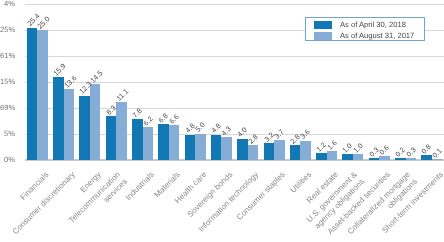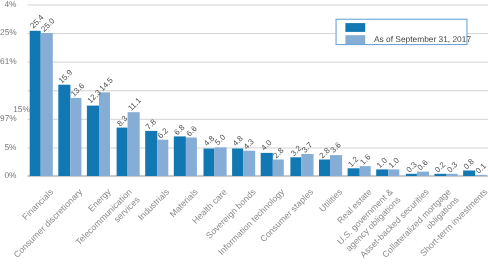--- a/index.html
+++ b/index.html
@@ -25,22 +25,22 @@
       <div class="gridline" style="top: 133.583px; left: 25px; width: 419px;"></div>
       <div class="gridline" style="top: 107.667px; left: 25px; width: 419px;"></div>
       <div class="gridline" style="top: 81.75px; left: 25px; width: 419px;"></div>
       <div class="gridline" style="top: 55.8333px; left: 25px; width: 419px;"></div>
       <div class="gridline" style="top: 29.9167px; left: 25px; width: 419px;"></div>
       <div class="gridline" style="top: 4px; left: 25px; width: 419px;"></div>
     </div>
   <div id="yticks">
       <div class="ytick" style="top: 155.8px; left: 0px; width: 15px;">0%</div>
       <div class="ytick" style="top: 129.883px; left: 0px; width: 15px;">5%</div>
-      <div class="ytick" style="top: 103.967px; left: 0px; width: 15px;">97%</div>
-      <div class="ytick" style="top: 78.05px; left: 12px; width: 15px; margin-top: 18px;">15%</div>
+      <div class="ytick" style="top: 103.967px; left: 0px; width: 15px;">69%</div>
+      <div class="ytick" style="top: 78.05px; left: 0px; width: 15px;">15%</div>
       <div class="ytick" style="top: 52.1333px; left: 0px; width: 15px;">61%</div>
       <div class="ytick" style="top: 26.2167px; left: 0px; width: 15px;">25%</div>
       <div class="ytick" style="top: 0.3px; left: 0px; width: 15px;">4%</div>
     </div>
   <div id="bars">
       <div class="bar" style="left: 26.8px; width: 10.5px; height: 131.657px; bottom: 82.5px; background: rgb(17, 120, 179);"></div>
       <div class="bar" style="left: 37.3px; width: 10.5px; height: 129.583px; bottom: 82.5px; background: rgb(134, 173, 214);"></div>
       <div class="bar" style="left: 53.1px; width: 10.5px; height: 82.415px; bottom: 82.5px; background: rgb(17, 120, 179);"></div>
       <div class="bar" style="left: 63.6px; width: 10.5px; height: 70.4933px; bottom: 82.5px; background: rgb(134, 173, 214);"></div>
       <div class="bar" style="left: 79.4px; width: 10.5px; height: 63.755px; bottom: 82.5px; background: rgb(17, 120, 179);"></div>
@@ -120,19 +120,20 @@
       <div class="catlabel" style="right: 137.1px; top: 169.8px;"><div>Utilities</div></div>
       <div class="catlabel" style="right: 110.8px; top: 169.8px;"><div>Real estate</div></div>
       <div class="catlabel" style="right: 91.57px; top: 169.8px;"><div>U.S. government &amp;</div><div>agency obligations</div></div>
       <div class="catlabel" style="right: 58.2px; top: 169.8px;"><div>Asset-backed securities</div></div>
       <div class="catlabel" style="right: 38.97px; top: 169.8px;"><div>Collateralized mortgage</div><div>obligations</div></div>
       <div class="catlabel" style="right: 5.6px; top: 169.8px;"><div>Short-term investments</div></div>
     </div>
   <div id="legend" style="left: 305px; top: 16.5px; width: 120px; height: 24.5px; padding: 1.4px 0px 0px 8px;">
       <div class="legrow">
         <div class="swatch" style="background: rgb(17, 120, 179);"></div>
+        <div class="legtext">As of April 30, 2018</div>
       </div>
       <div class="legrow">
         <div class="swatch" style="background: rgb(134, 173, 214);"></div>
-        <div class="legtext">As of September 31, 2017</div>
+        <div class="legtext">As of August 31, 2017</div>
       </div>
     </div>
 </div>
 
 </body></html>

